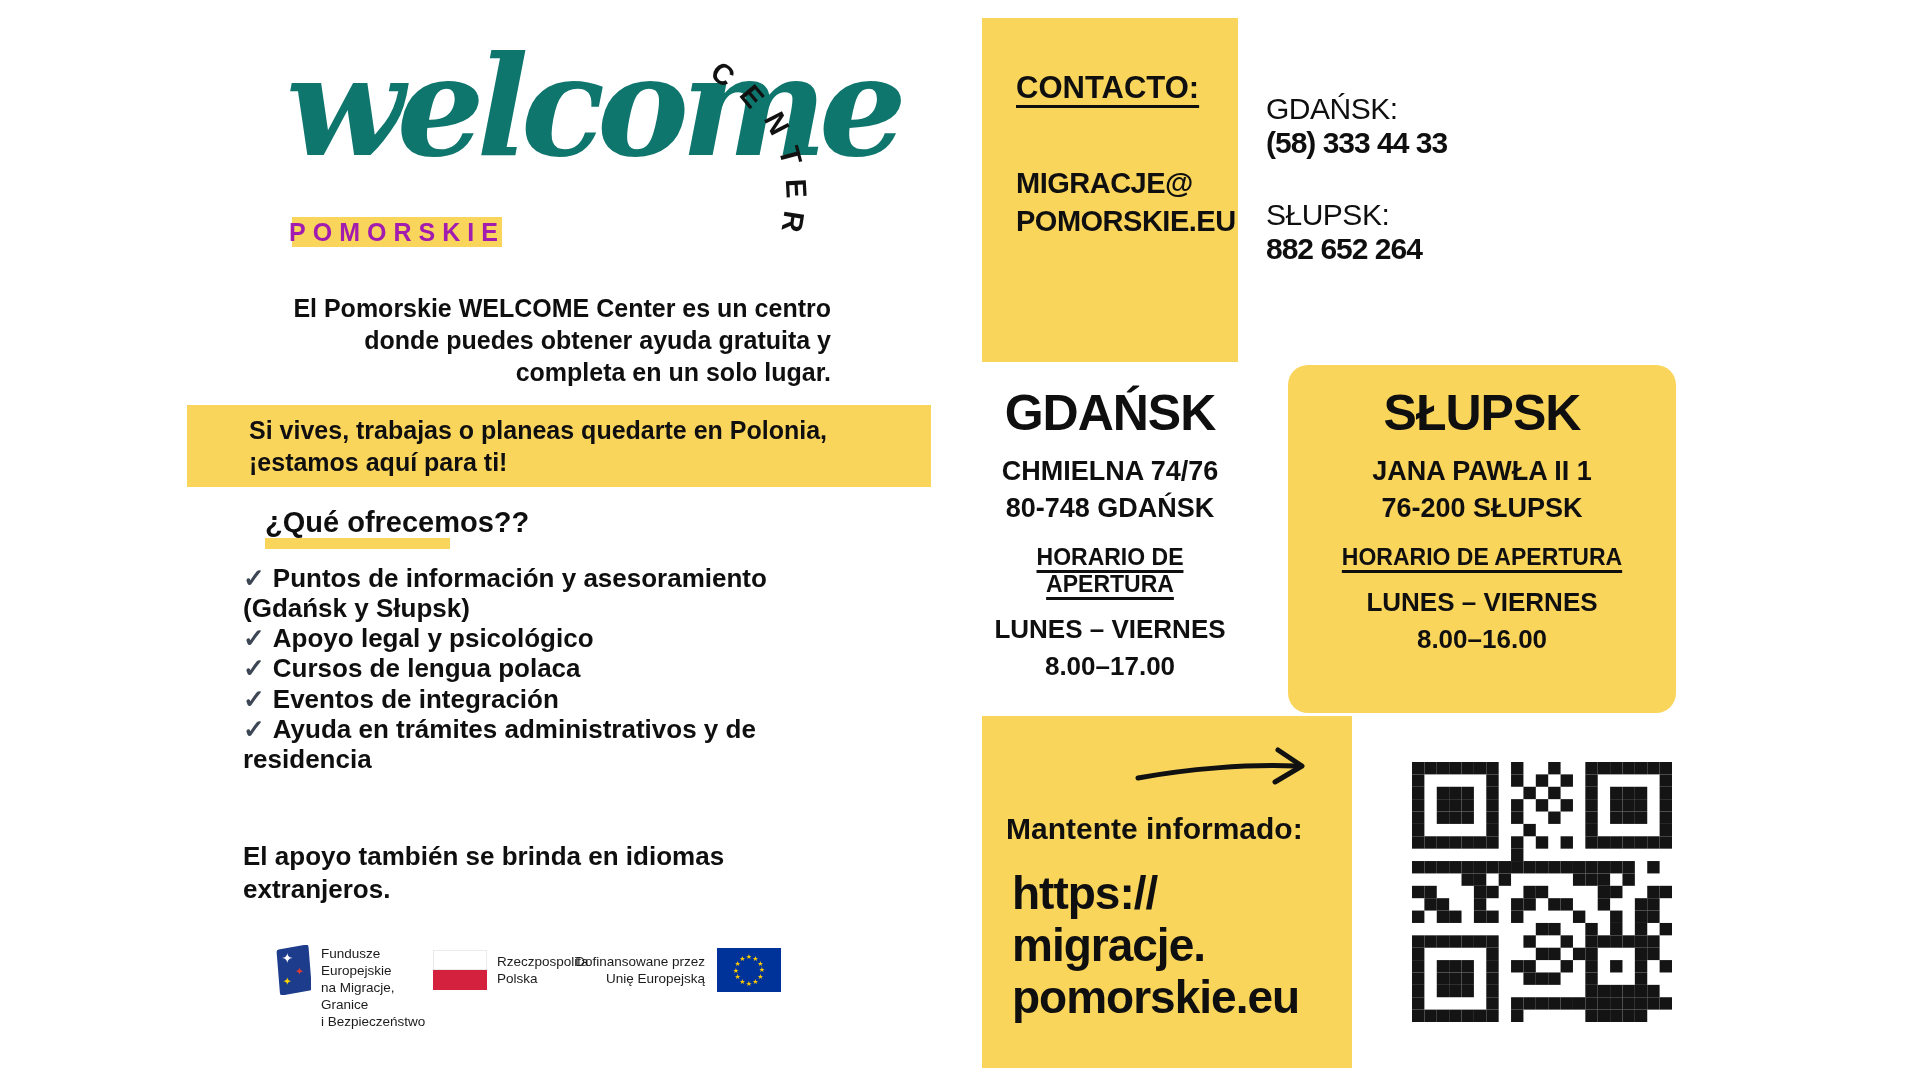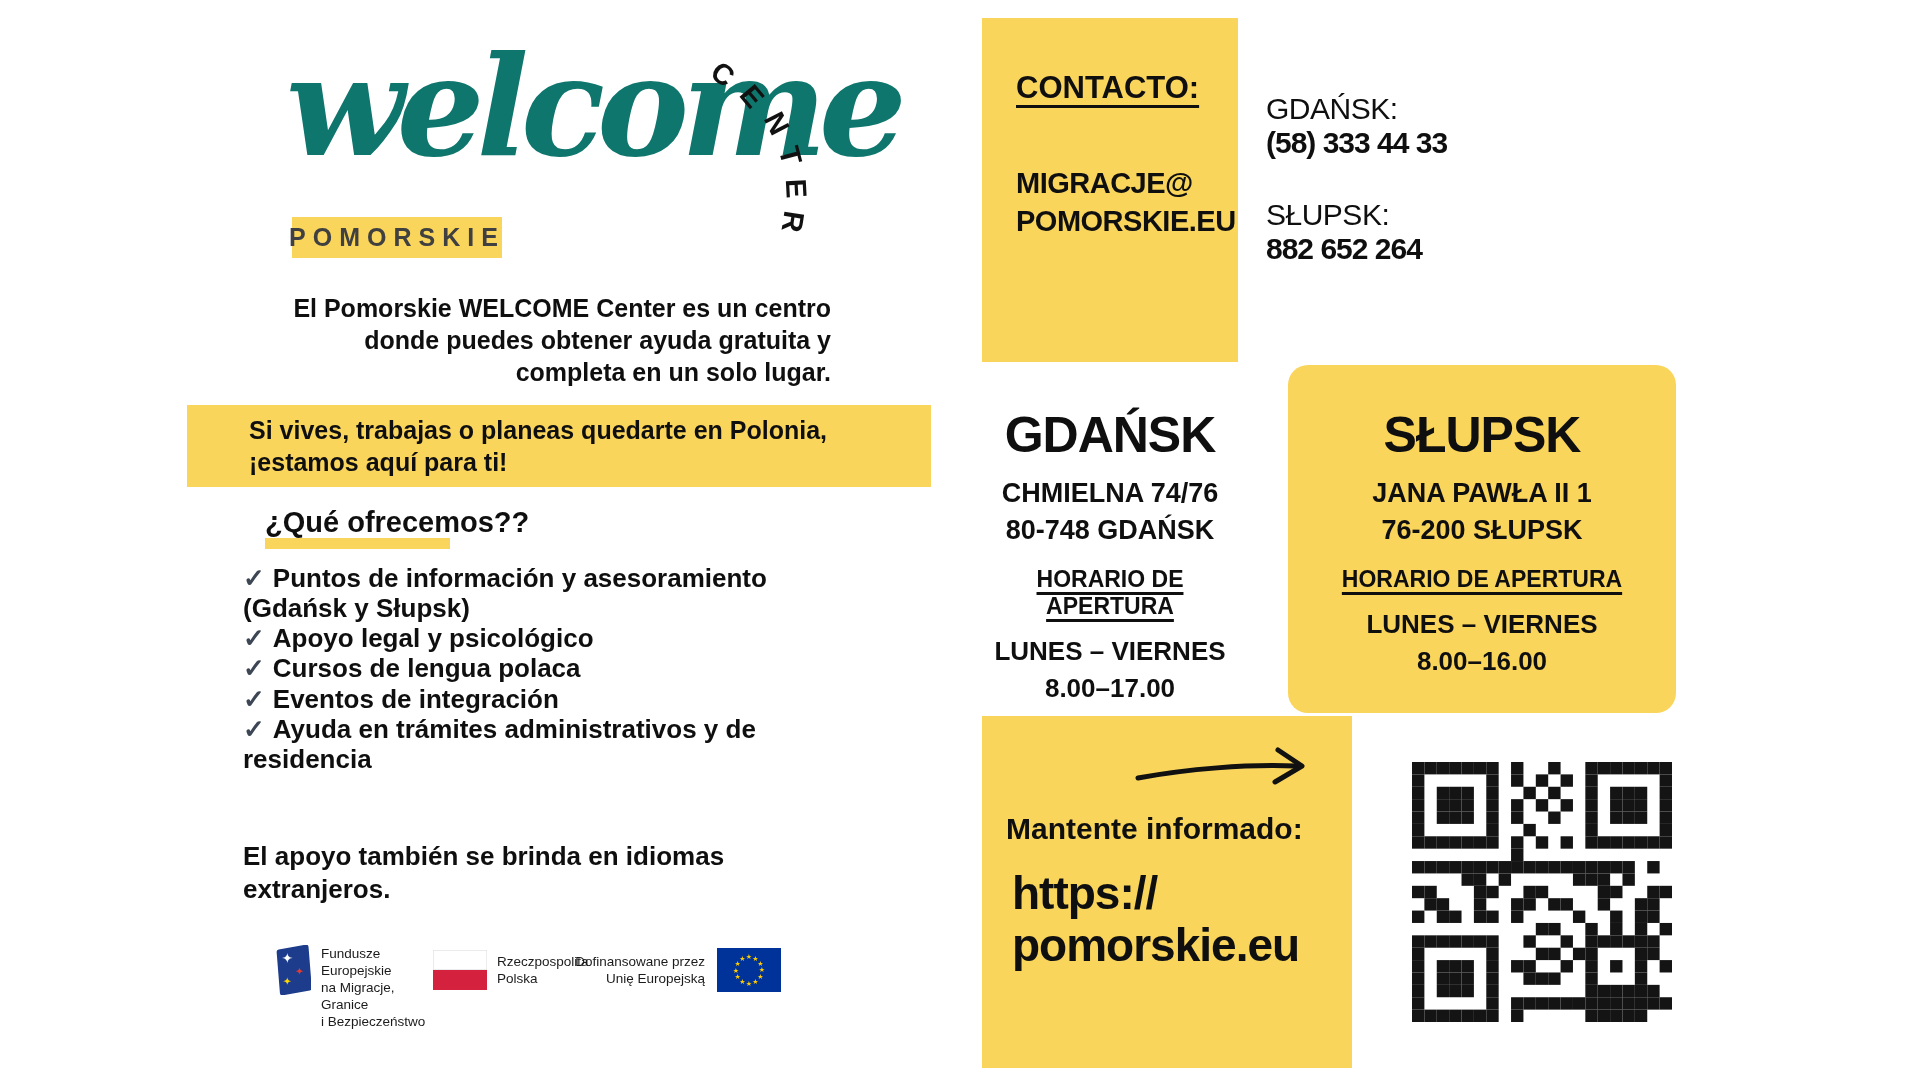--- a/index.html
+++ b/index.html
@@ -14,23 +14,23 @@
     left:286px;top:38px;
     font-family:"DejaVu Serif",serif;font-style:italic;font-weight:700;
     font-size:138px;letter-spacing:-8px;color:#0f766e;line-height:1;
   }
   .logo-arc{left:702px;top:52px;width:150px;height:190px;}
   .logo-arc span{
     position:absolute;font-weight:700;font-size:29px;color:#111;
     font-family:"Liberation Sans",sans-serif;
   }
   .badge{
-    left:292px;top:217px;width:210px;height:41px;background:var(--yellow);
+    left:292px;top:217px;width:210px;height:30px;background:var(--yellow);
     display:flex;align-items:center;justify-content:center;
-    font-weight:700;font-size:25px;letter-spacing:7px;color:#404040;
+    font-weight:700;font-size:25px;letter-spacing:7px;color:#a21caf;
   }
 
   
   .intro{left:256px;top:292px;width:575px;font-size:25px;line-height:1.28;font-weight:700;text-align:right;}
   .hl-band{
     left:187px;top:405px;width:744px;height:82px;background:var(--yellow);
     display:flex;align-items:center;
   }
   .hl-band .hl-text{margin-left:62px;width:580px;font-size:25px;line-height:1.3;font-weight:700;}
   .offers-heading{
@@ -67,21 +67,21 @@
   .phone-city{font-size:30px;font-weight:400;letter-spacing:-0.5px;}
   .phone-number{font-size:30px;font-weight:700;letter-spacing:-1px;}
   .phone-gap{height:38px;}
 
   .loc-box{
     top:365px;height:348px;display:flex;flex-direction:column;align-items:center;
     text-align:center;box-sizing:border-box;padding-top:20px;
   }
   .loc-box.white{left:982px;width:256px;background:#ffffff;}
   .loc-box.yellow{left:1288px;width:388px;background:var(--yellow);border-radius:20px;}
-  .loc-city{font-size:50px;font-weight:700;line-height:1.15;letter-spacing:-1px;margin-top:22px;}
+  .loc-city{font-size:50px;font-weight:700;line-height:1.15;letter-spacing:-1px;}
   .loc-addr{font-size:27px;font-weight:700;line-height:1.4;margin-top:10px;}
   .loc-hours-heading{
     font-size:23px;font-weight:700;margin-top:16px;
     text-decoration:underline;text-decoration-thickness:2.5px;text-underline-offset:5px;
   }
   .loc-days{font-size:26px;font-weight:700;margin-top:16px;}
   .loc-time{font-size:26px;font-weight:700;margin-top:6px;}
 
   .informed-box{
     left:982px;top:716px;width:370px;height:352px;background:var(--yellow);box-sizing:border-box;
@@ -211,20 +211,21 @@
   <div class="abs informed-box">
     <div class="arrow-wrap">
       <svg width="190" height="52" viewBox="0 0 190 52">
         <path d="M6,36 C55,27 115,22 164,24" fill="none" stroke="#111" stroke-width="5" stroke-linecap="round"></path>
         <path d="M146,8 L170,24 L143,40" fill="none" stroke="#111" stroke-width="5" stroke-linecap="round" stroke-linejoin="round"></path>
       </svg>
     </div>
     <div class="informed-label">Mantente informado:</div>
     <div class="informed-url">
       <div>https://</div>
+      <div>migracje.</div>
       <div>pomorskie.eu</div>
     </div>
   </div>
 
   <div class="abs qr">
     <svg id="qr-svg" width="260" height="260" viewBox="0 0 252 252">
         <g fill="#141414">
           <rect x="0" y="0" width="12" height="12"></rect>
           <rect x="12" y="0" width="12" height="12"></rect>
           <rect x="24" y="0" width="12" height="12"></rect>

